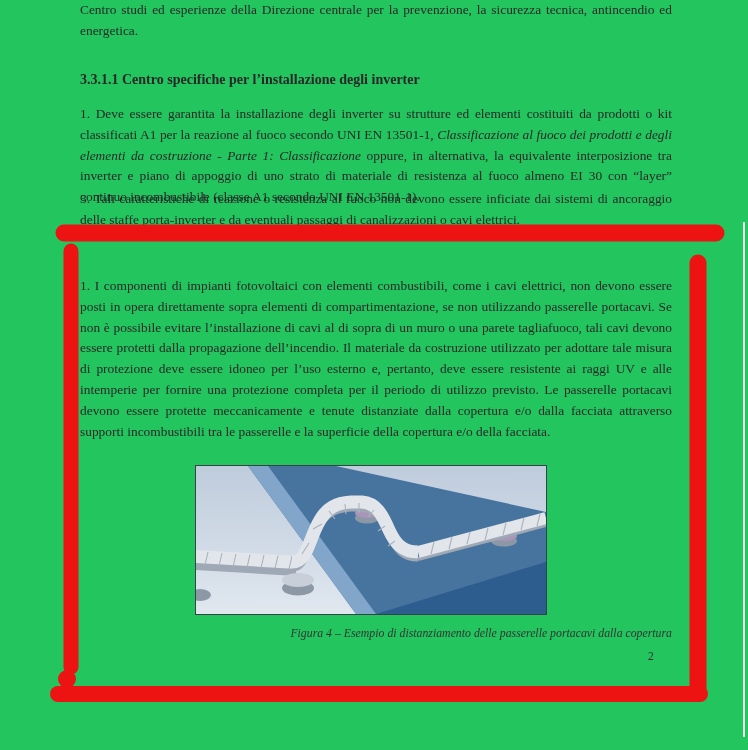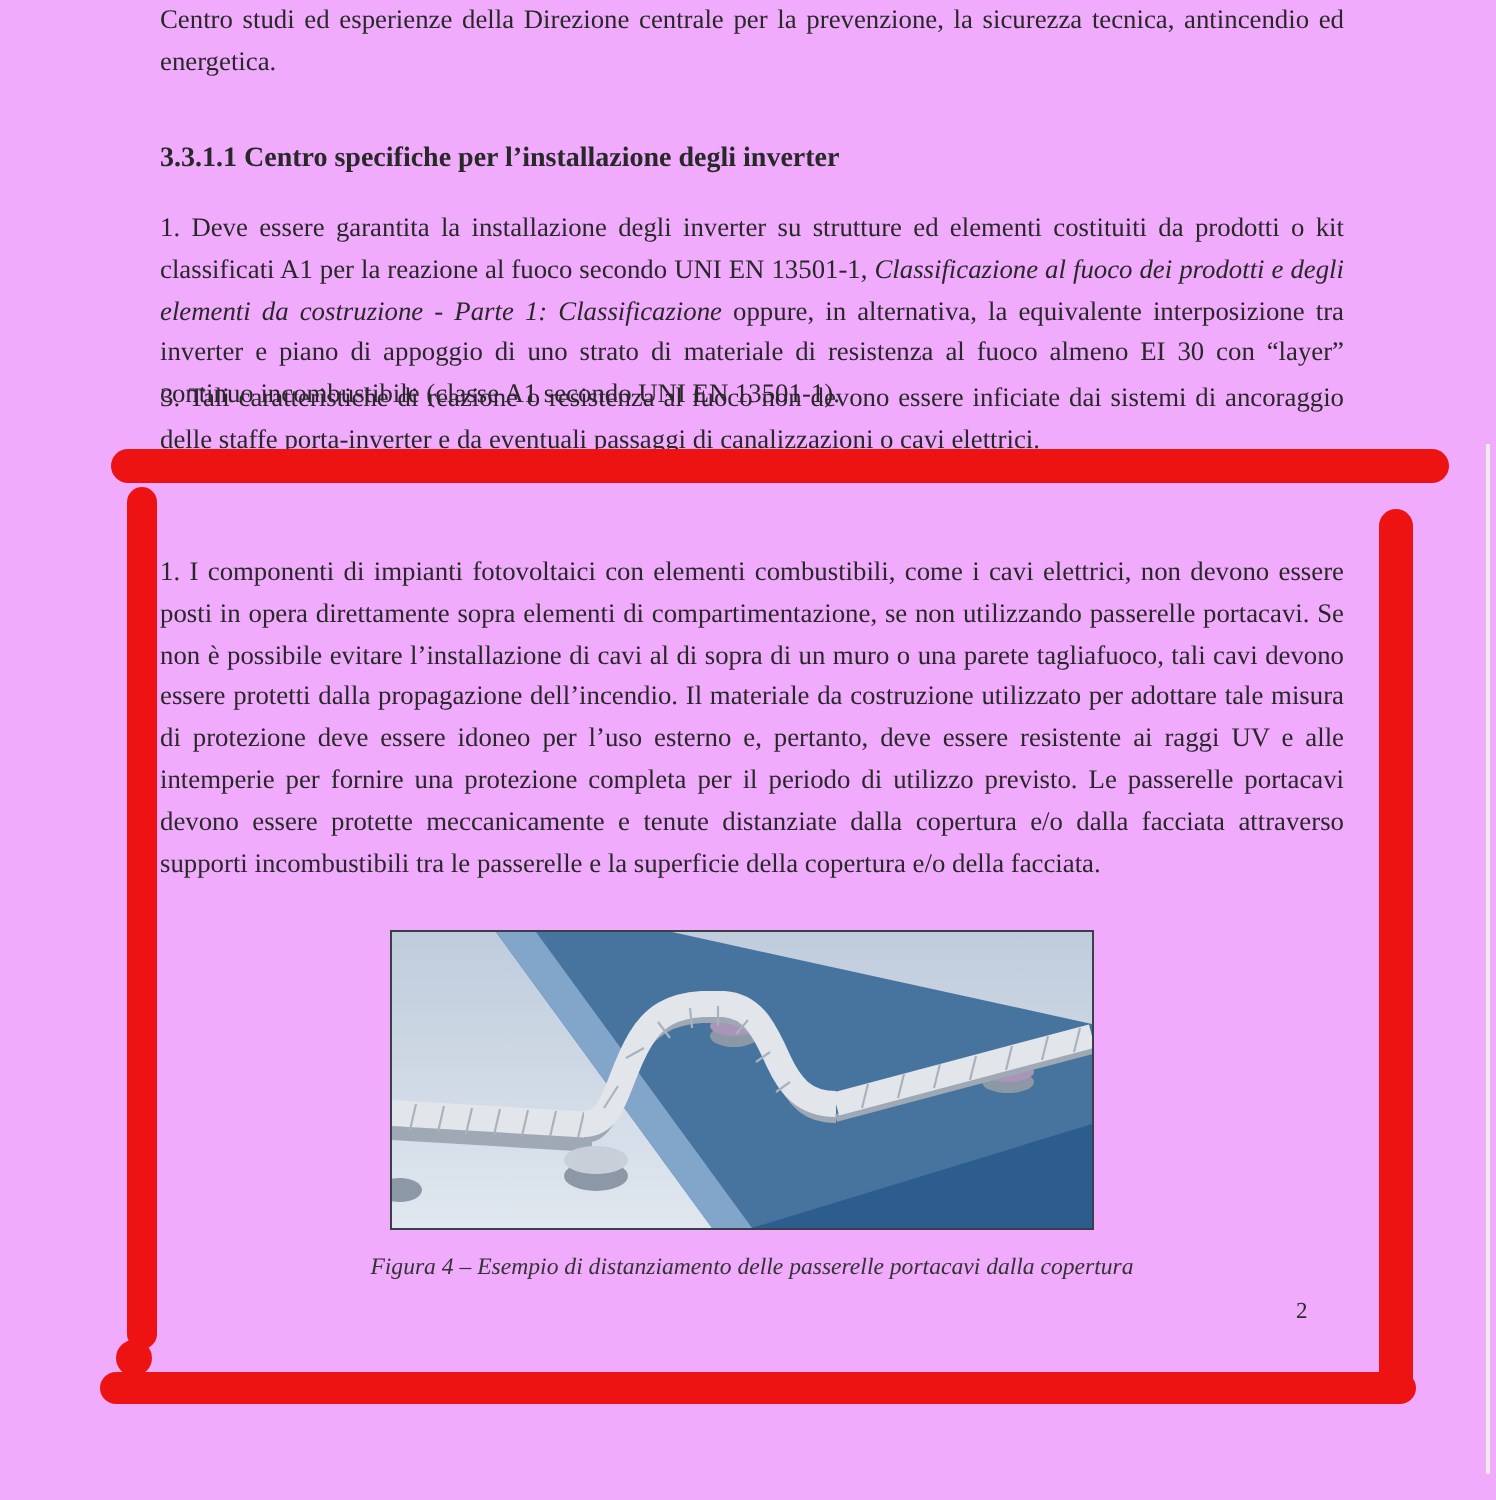--- a/index.html
+++ b/index.html
@@ -1,26 +1,26 @@
 <!DOCTYPE html>
 <html lang="it" style="--annotation-color: #ee1313; --fig-bg-top: #bfccdc; --fig-bg-bottom: #e0e7ef; --fig-band: #46749f; --fig-band-light: #82a6ca; --fig-band-dark: #2d5c8f; --fig-tray: #e2e6eb; --fig-tray-side: #9fa8b5; --fig-support-top: #c9cfd8; --fig-support-side: #8d98a6; --fig-support-accent: #a995b8; --fig-border: #3b4048;"><head>
 <meta charset="utf-8">
 <style>
   html,body{margin:0;padding:0;}
   body{
     width:748px;height:750px;position:relative;background:#ffffff;
     font-family:"Liberation Serif", serif;color:#282828;overflow:hidden;
   }
-  .page{position:absolute;inset:0;background:#f0abfc;}
+  .page{position:absolute;inset:0;background:#22c55e;}
   .block{position:absolute;left:80px;width:592px;}
   .body-text{font-size:13.4px;line-height:20.8px;text-align:justify;margin:0;}
   .heading{font-size:14px;line-height:18px;font-weight:bold;margin:0;}
   .italic{font-style:italic;}
   .caption{
-    position:absolute;left:80px;width:592px;top:626px;text-align:center;
+    position:absolute;left:80px;width:592px;top:626px;text-align:right;
     font-style:italic;font-size:11.8px;color:#333333;
   }
   .pagenum{position:absolute;left:648px;top:650px;font-size:11.5px;color:#2c2c2c;}
   .figure-frame{
     position:absolute;left:195px;top:465px;width:350px;height:148px;
     border:1.6px solid var(--fig-border,#3b4048);background:#cfdae6;
   }
   .figure-frame svg{display:block;}
   .overlay{position:absolute;left:0;top:0;width:748px;height:750px;pointer-events:none;}
   .red-stroke{stroke:var(--annotation-color,#ee1313);fill:none;stroke-linecap:round;}

